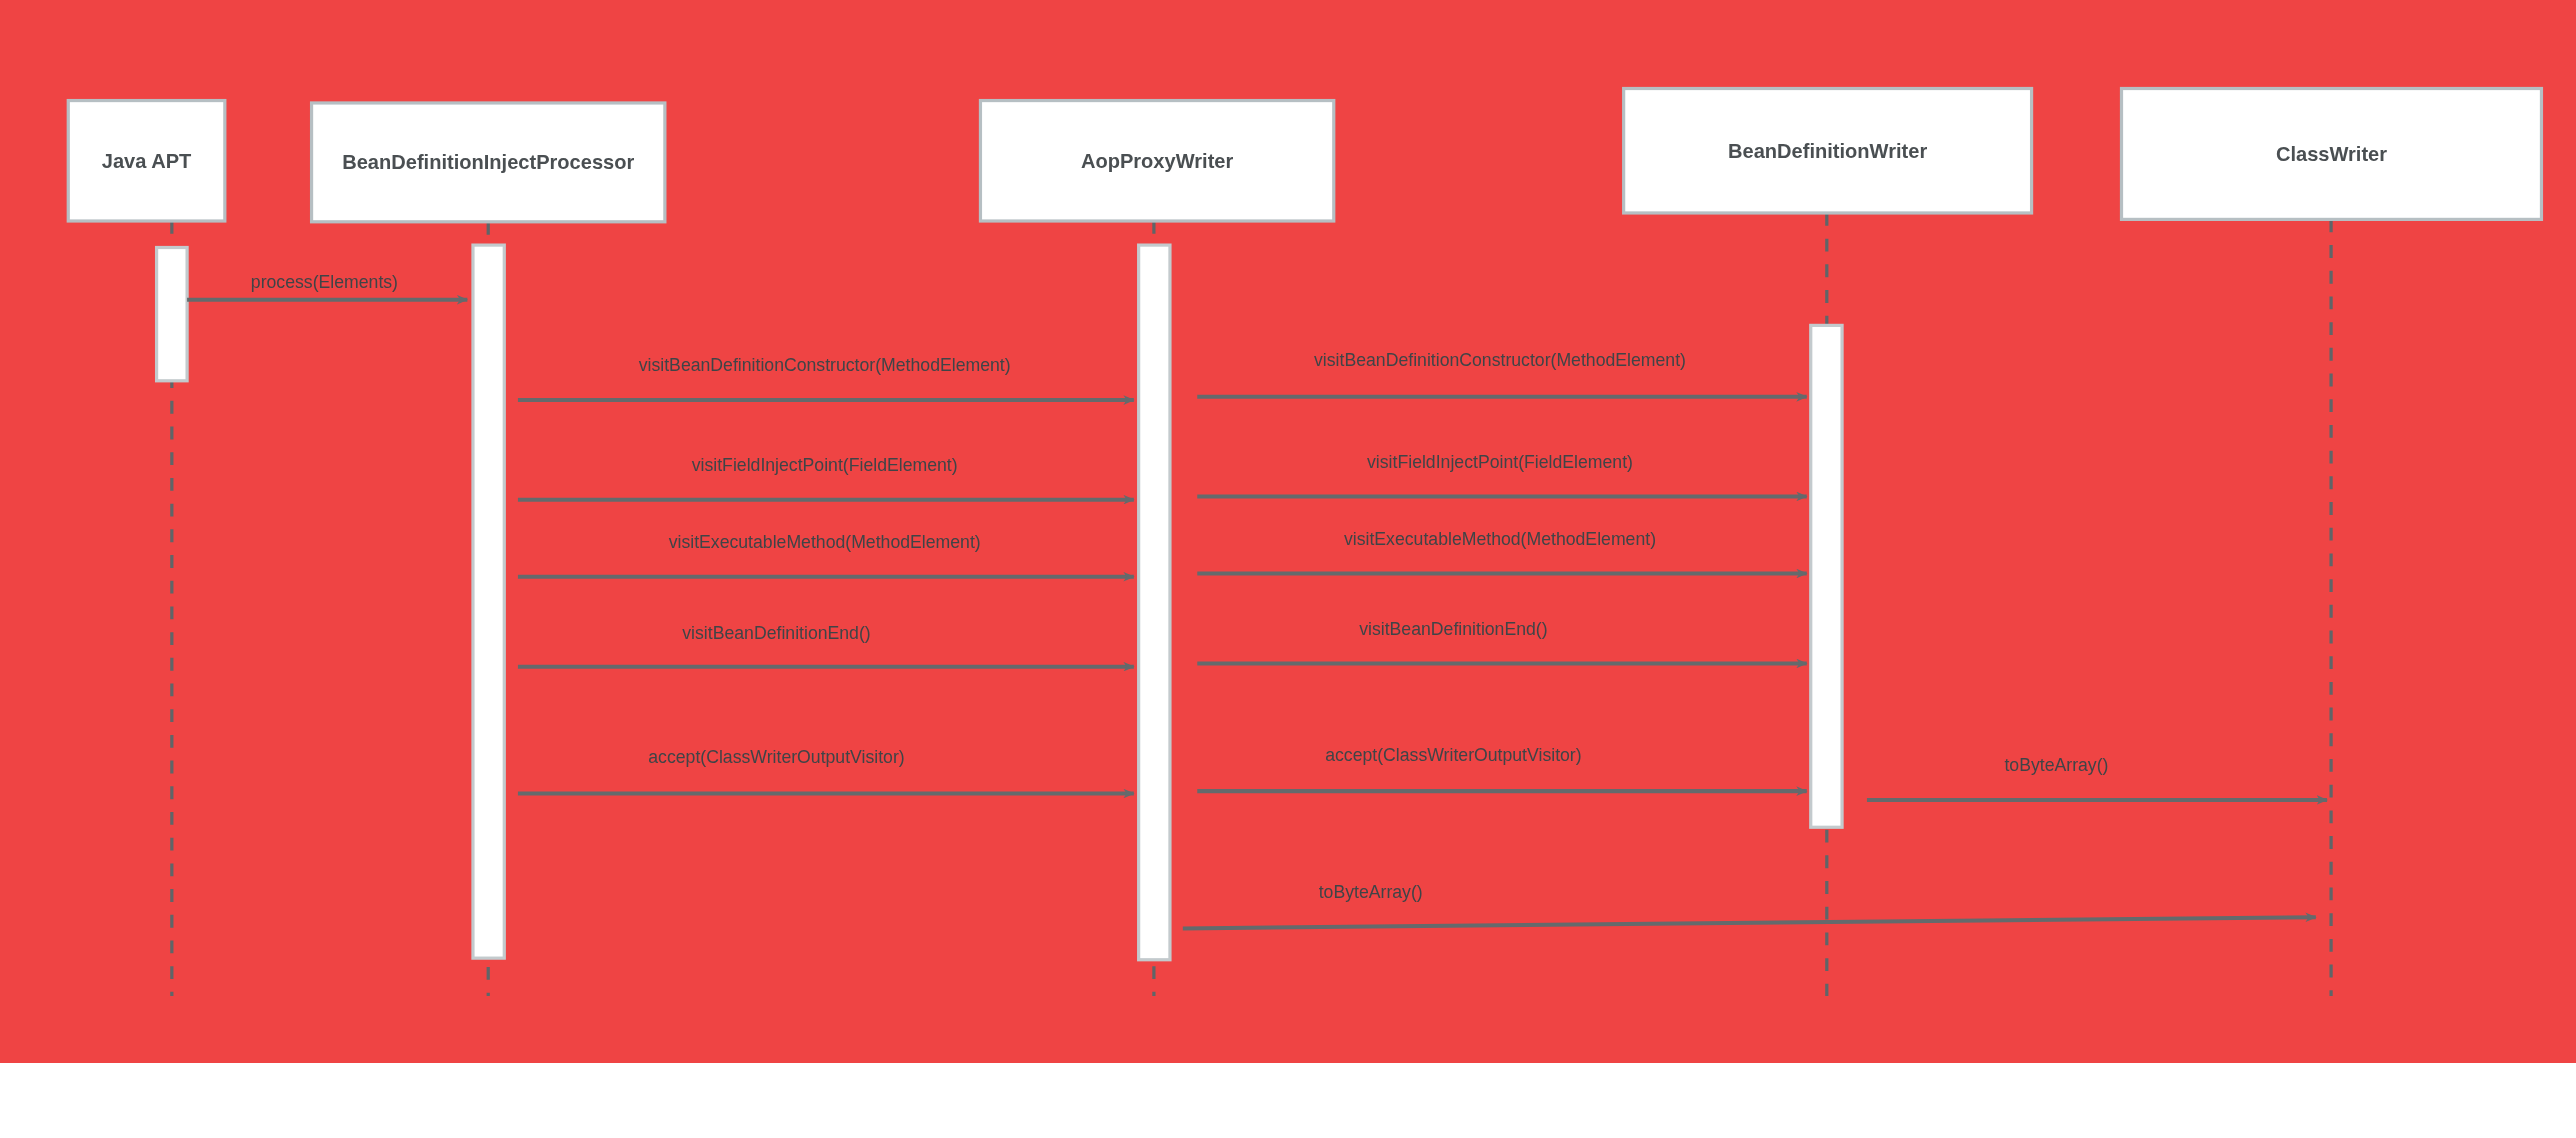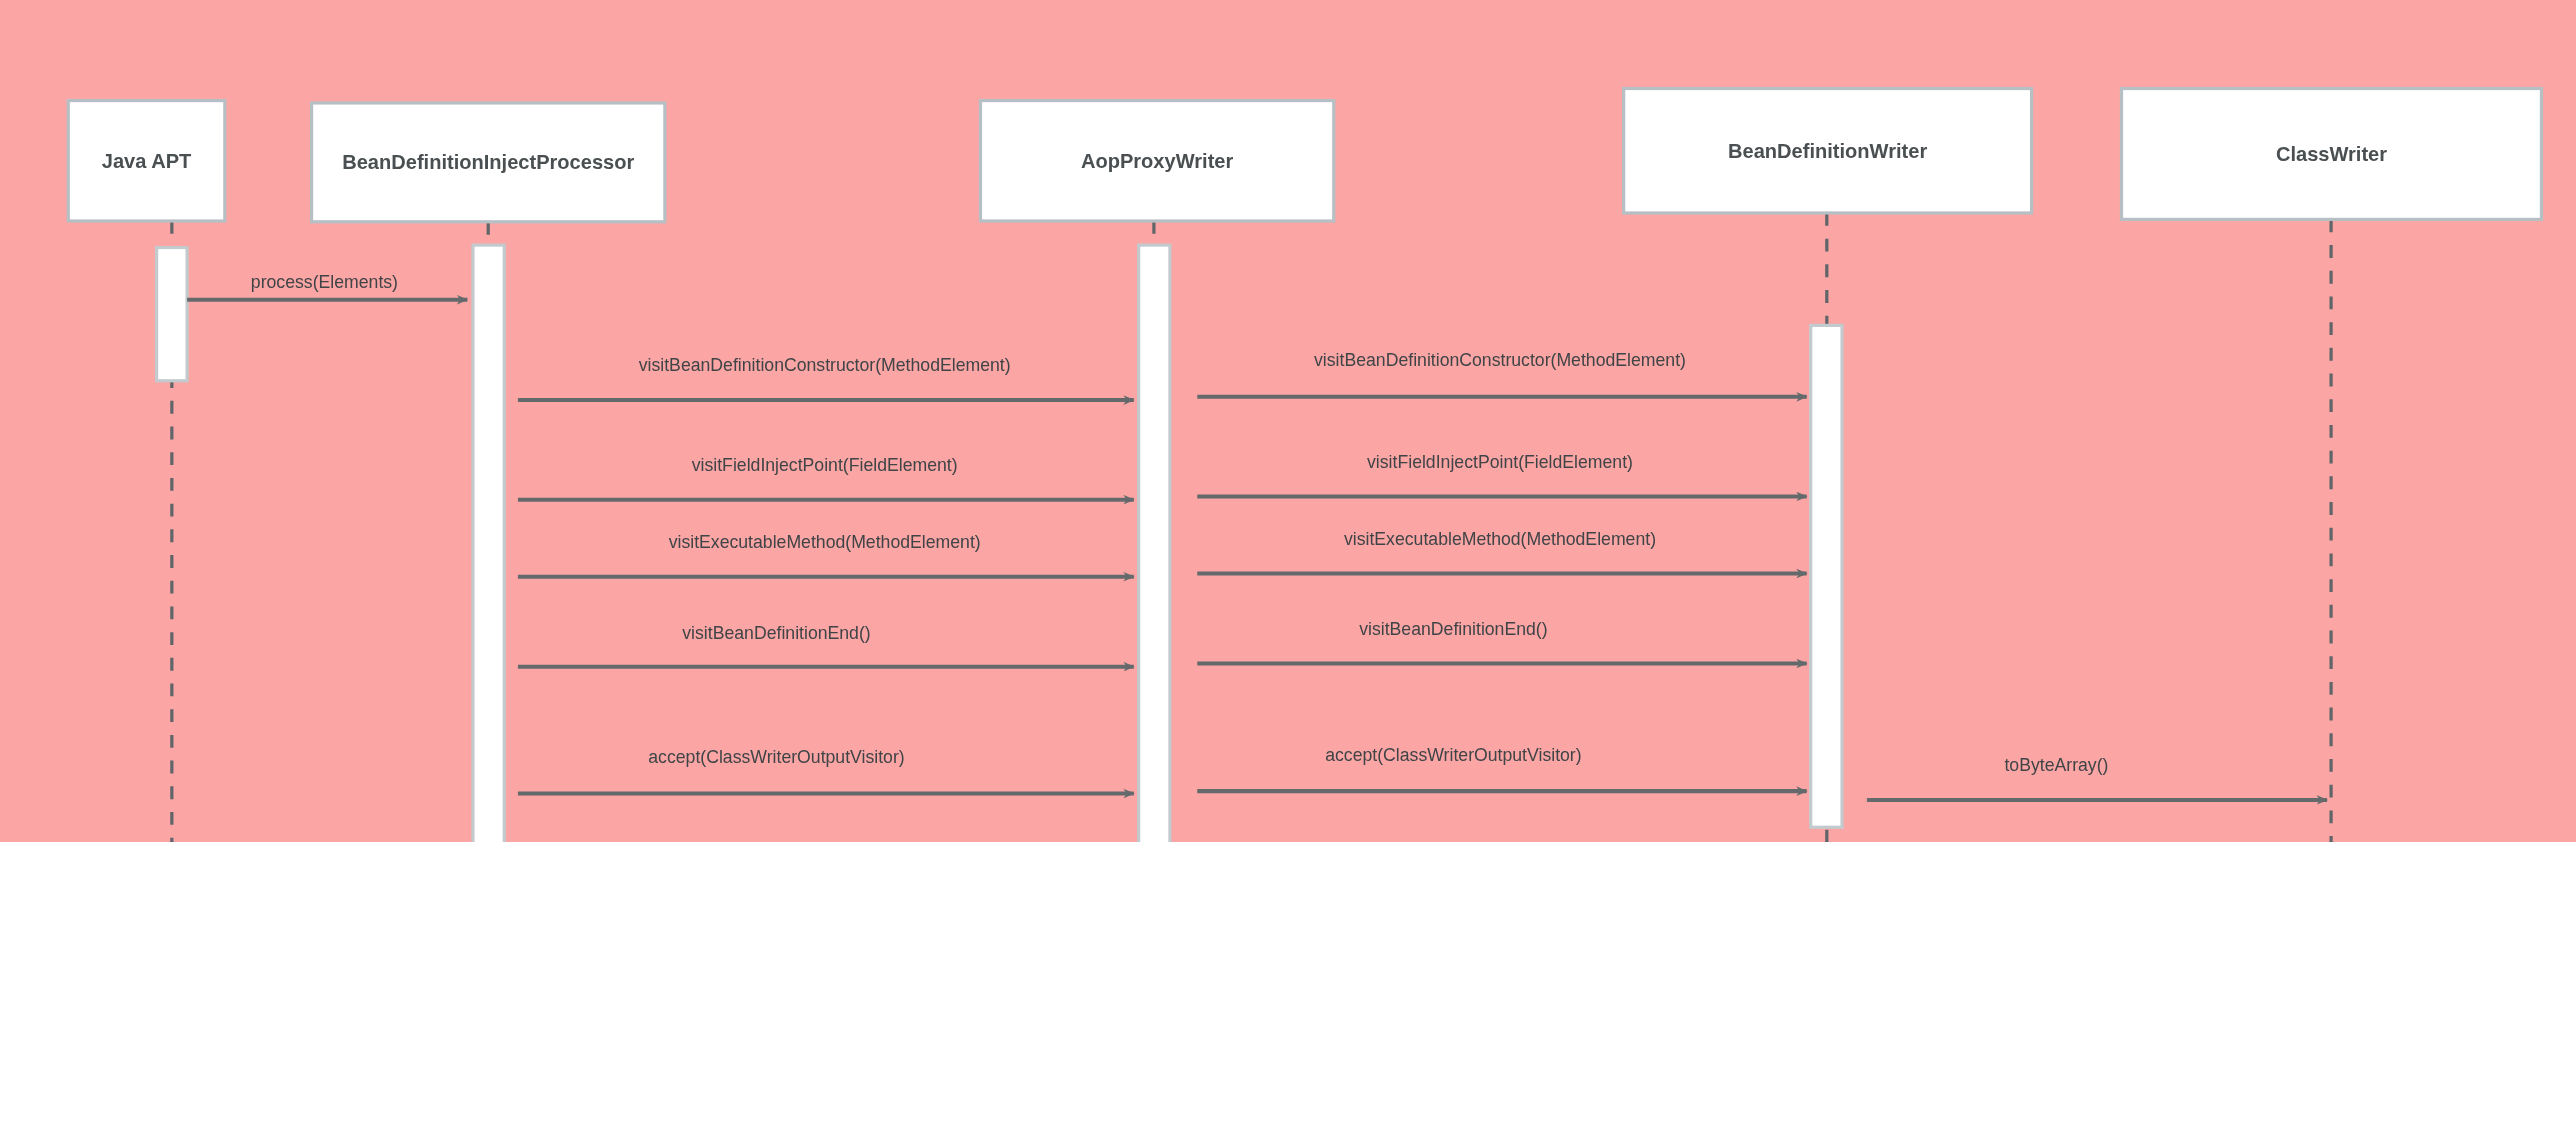--- a/index.html
+++ b/index.html
@@ -6,22 +6,22 @@
     margin: 0;
     padding: 0;
     background: #ffffff;
   }
   body {
     font-family: "Liberation Sans", sans-serif;
   }
   #diagram-root {
     position: relative;
     width: 2576px;
-    height: 842px;
-    background: #fca5a5;
+    height: 1063px;
+    background: #ef4444;
     overflow: hidden;
   }
   svg.seq-canvas {
     position: absolute;
     top: 0;
     left: 0;
     width: 2576px;
     height: 1139px;
   }
   .participant-box {

